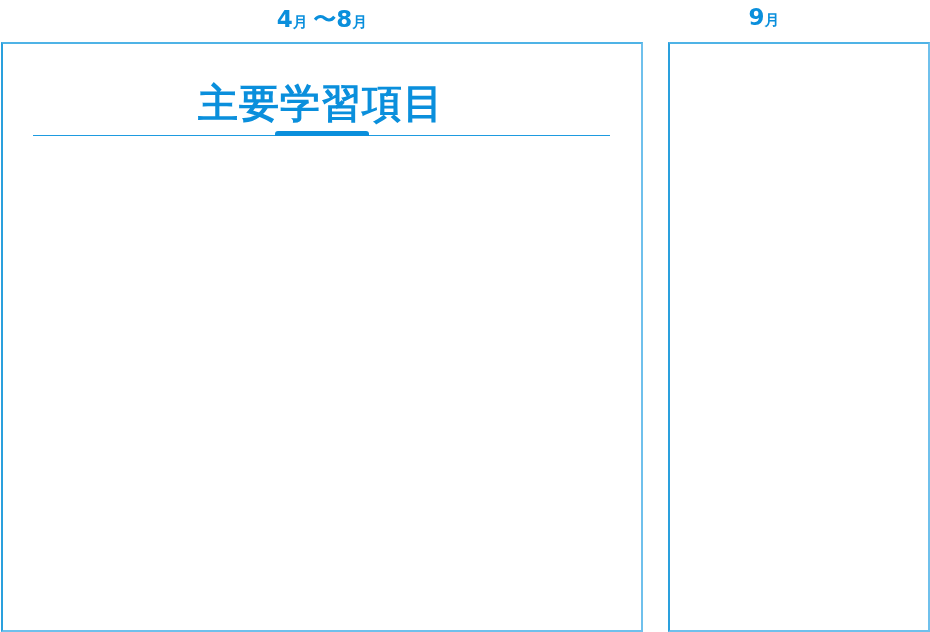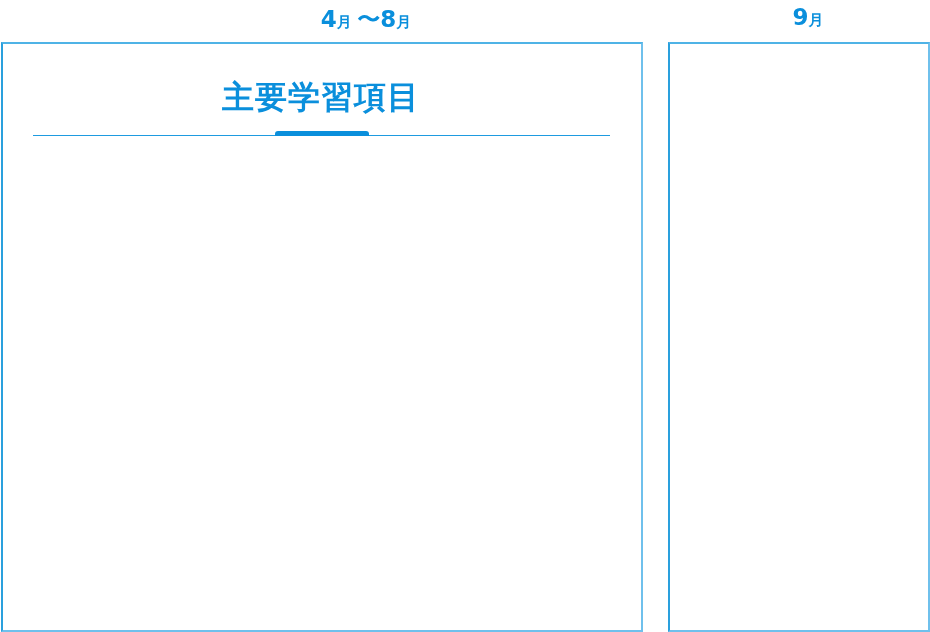--- a/index.html
+++ b/index.html
@@ -1,25 +1,25 @@
 <!DOCTYPE html>
 <html><head>
 <meta charset="utf-8">
 <style>
   html,body{margin:0;padding:0;background:#fff;}
   body{width:930px;height:632px;position:relative;overflow:hidden;font-family:"DejaVu Sans",sans-serif;}
-  .period{position:absolute;top:4px;color:#0a8fdc;font-weight:bold;text-align:center;margin-left:44px;}
+  .period{position:absolute;top:4px;color:#0a8fdc;font-weight:bold;text-align:center;}
   .period .num{font-size:23px;}
   .period .unit{font-size:15px;}
   #p1{left:1px;width:642px;}
   #p2{left:633px;width:262px;}
   .box{position:absolute;box-sizing:border-box;border:2px solid #6fc0ec;border-left-color:#2aa0dd;border-top-color:#4fb3e6;}
   #box1{left:1px;top:42px;width:642px;height:590px;}
   #box2{left:668px;top:42px;width:262px;height:590px;}
-  .section-title{position:absolute;left:0;width:642px;top:76px;text-align:center;color:#0a8fdc;font-weight:bold;font-size:32px;letter-spacing:1px;}
+  .section-title{position:absolute;left:0;width:642px;top:76px;text-align:center;color:#0a8fdc;font-weight:bold;font-size:40px;letter-spacing:1px;}
   .rule{position:absolute;left:33px;width:577px;top:135px;height:1px;background:#1e9be0;}
   .accent{position:absolute;left:275px;width:94px;top:131px;height:5px;background:#0a8fdc;border-radius:3px 3px 0 0;}
 </style>
 </head>
 <body>
 
 <div class="period" id="p1">
   <span class="num">4</span><span class="unit">月</span>
   <span class="num">〜</span><span class="num">8</span><span class="unit">月</span>
 </div>

